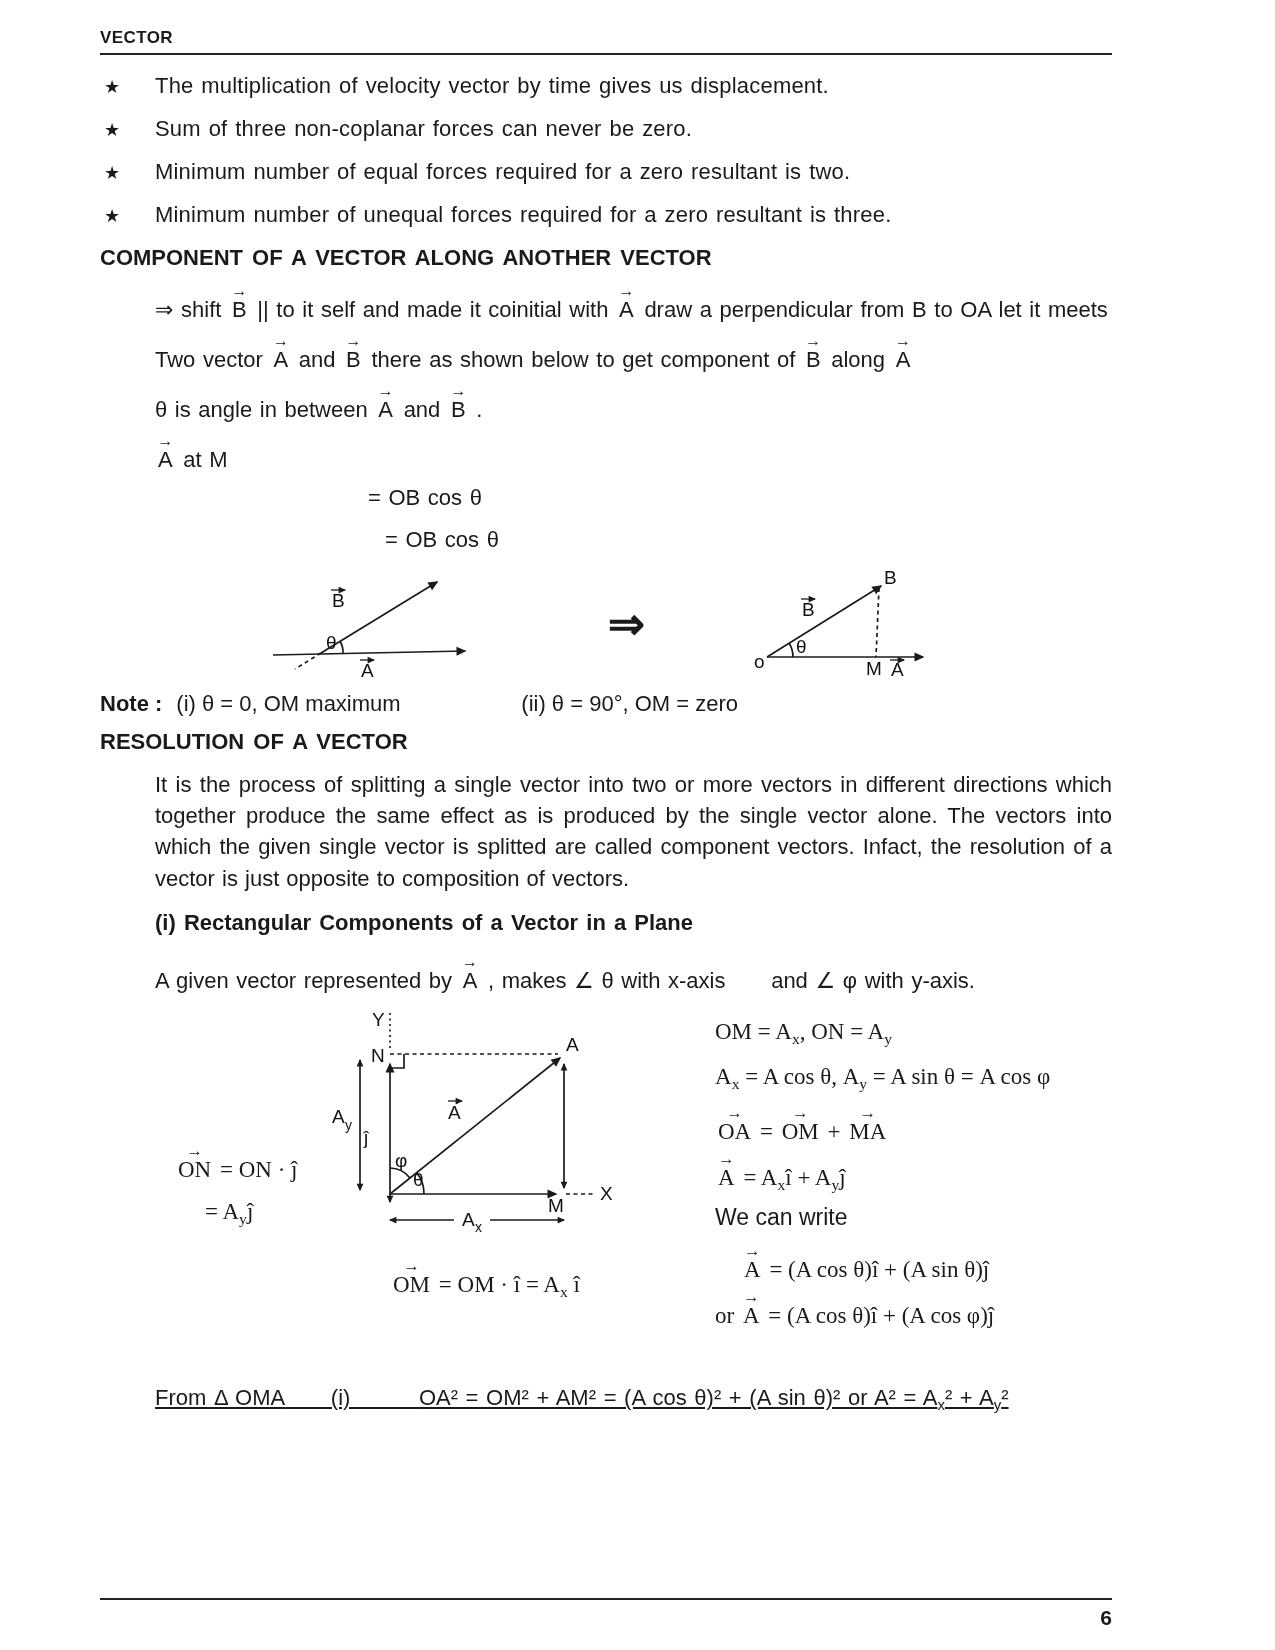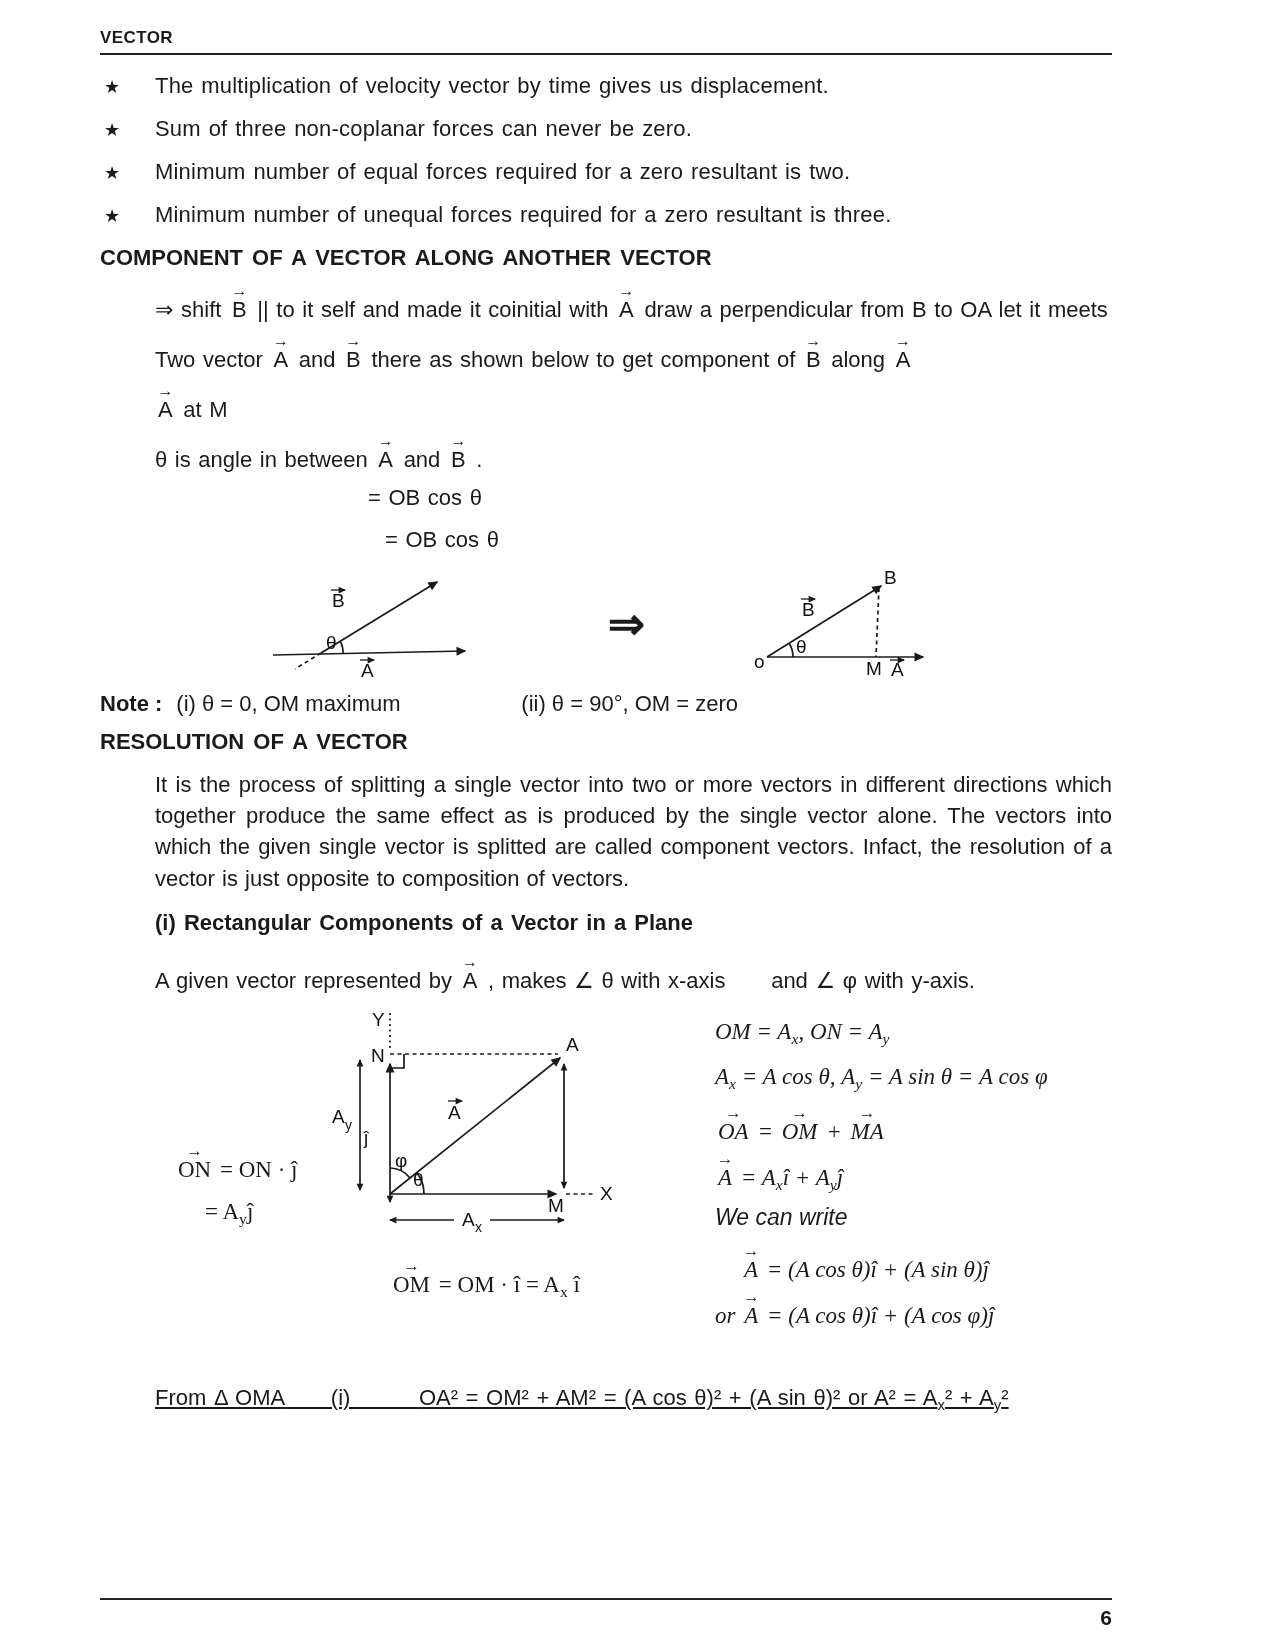--- a/index.html
+++ b/index.html
@@ -48,21 +48,21 @@
   .note-label{font-weight:bold;margin-right:14px;}
   .note-i1{width:345px;}
 
   
   .body-par{margin-left:55px;font-size:22px;line-height:1.42;text-align:justify;word-spacing:1px;}
   .intro{margin-left:55px;padding-top:12px;margin-bottom:8px;}
 
   .res-layout{display:flex;margin-top:0;}
   .res-left{width:190px;padding-left:75px;padding-top:145px;white-space:nowrap;}
   .res-mid{width:345px;}
-  .res-right{flex:1;padding-left:80px;padding-top:17px;white-space:nowrap;font-style:italic;}
+  .res-right{flex:1;padding-left:80px;padding-top:17px;white-space:nowrap;}
 
   .formula{font-size:23px;margin-bottom:16px;}
   .serif{font-family:"Liberation Serif",serif;}
   .has-vec{padding-top:10px;margin-bottom:10px;}
   .on2{margin-left:30px;margin-top:16px;}
   .om-line{margin-left:100px;margin-top:6px;}
   .f-ind{margin-left:26px;}
 
   .from-row{margin:46px 0 0 55px;font-size:22px;word-spacing:1.5px;text-decoration:underline;}
 
@@ -107,22 +107,22 @@
       <span class="star">★</span>
       <span class="bullet-text">Minimum number of unequal forces required for a zero resultant is three.</span>
     </li>
   </ul>
 
   <h2 class="section-heading">COMPONENT OF A VECTOR ALONG ANOTHER VECTOR</h2>
 
   <div class="vec-par">
     <p class="vline"><span>⇒ shift </span><span class="seg-vec">B</span><span> || to it self and made it coinitial with </span><span class="seg-vec">A</span><span> draw a perpendicular from B to OA  let it meets</span></p>
     <p class="vline"><span>Two vector </span><span class="seg-vec">A</span><span> and </span><span class="seg-vec">B</span><span> there as shown below to get component of </span><span class="seg-vec">B</span><span> along </span><span class="seg-vec">A</span></p>
+    <p class="vline"><span>θ is angle in between </span><span class="seg-vec">A</span><span> and </span><span class="seg-vec">B</span><span> .</span></p>
     <p class="vline"><span class="seg-vec">A</span><span> at M</span></p>
-    <p class="vline"><span>θ is angle in between </span><span class="seg-vec">A</span><span> and </span><span class="seg-vec">B</span><span> .</span></p>
     <p class="vline novec indent-a">= OB cos θ</p>
     <p class="vline novec indent-b">= OB cos θ</p>
   </div>
 
   <div class="figure-row">
 
     <svg class="fig" width="225" height="108" viewBox="0 0 225 108">
       <line x1="8" y1="85" x2="200" y2="81" marker-end="url(#arrowL)"></line>
       <line x1="56" y1="83" x2="172" y2="12" marker-end="url(#arrowL)"></line>
       <line x1="56" y1="83" x2="30" y2="99" stroke-dasharray="4 3.5"></line>

